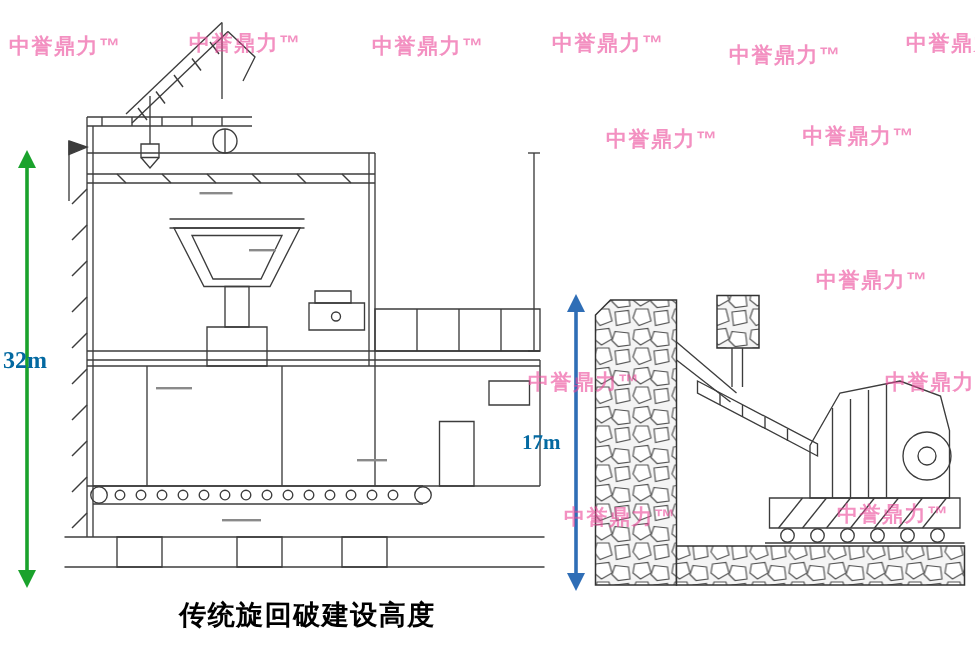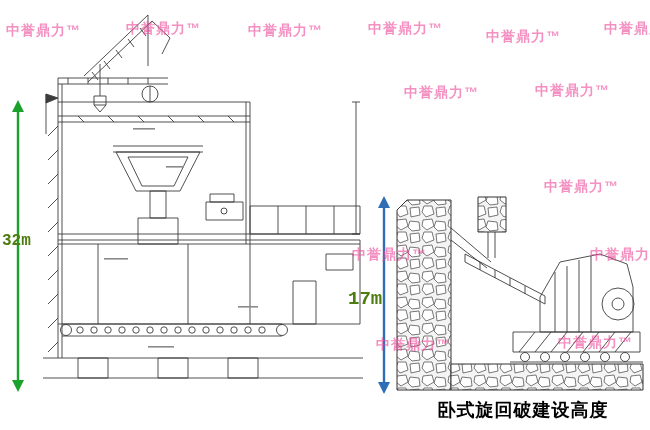--- a/index.html
+++ b/index.html
@@ -8,22 +8,22 @@
     overflow:hidden;font-family:"Liberation Sans",sans-serif;
   }
   .wm{
     position:absolute;color:#ec4899;font-weight:bold;font-size:14px;
     letter-spacing:1px;opacity:.6;white-space:nowrap;user-select:none;
     font-family:"Liberation Sans",sans-serif;z-index:5;
   }
   .drawing{position:absolute;z-index:2;}
   .arrow{position:absolute;z-index:4;}
   .height-label{
-    position:absolute;z-index:6;font-weight:bold;color:#4d7c0f;
-    font-size:16px;font-family:Liberation Mono, monospace;
+    position:absolute;z-index:6;font-weight:bold;color:#0369a1;
+    font-size:16px;font-family:Liberation Serif, serif;
   }
   .caption{
     position:absolute;z-index:6;font-weight:bold;color:#000;
     font-size:18px;letter-spacing:1px;text-align:center;
     font-family:"Liberation Sans",sans-serif;white-space:nowrap;
   }
   svg line,svg polyline,svg path,svg rect,svg circle,svg polygon{vector-effect:non-scaling-stroke;}
 </style>
 </head>
 <body>
@@ -229,17 +229,17 @@
         <circle cx="230" cy="165" r="4.5"></circle>
       <line x1="115" y1="170" x2="248" y2="170"></line>
     </g>
   </svg>
 
   <svg class="arrow" style="left:376px;top:196px" width="16" height="198" viewBox="0 0 16 198">
     <line x1="8" y1="9" x2="8" y2="189" stroke-width="2.4" stroke="#2f6eb6"></line>
     <polygon points="8,0 2,12 14,12" fill="#2f6eb6"></polygon>
     <polygon points="8,198 2,186 14,186" fill="#2f6eb6"></polygon>
   </svg>
-  <div class="height-label" style="left:348px;top:288px;font-size:19px">17m</div>
-
-  <div class="caption" style="left:408px;top:398px;width:230px">卧式旋回破建设高度</div>
+  <div class="height-label" style="left:348px;top:288px;font-size:14px">17m</div>
+
+  <div class="caption" style="left:95px;top:398px;width:220px">传统旋回破建设高度</div>
 
 </div>
 
 </body></html>

